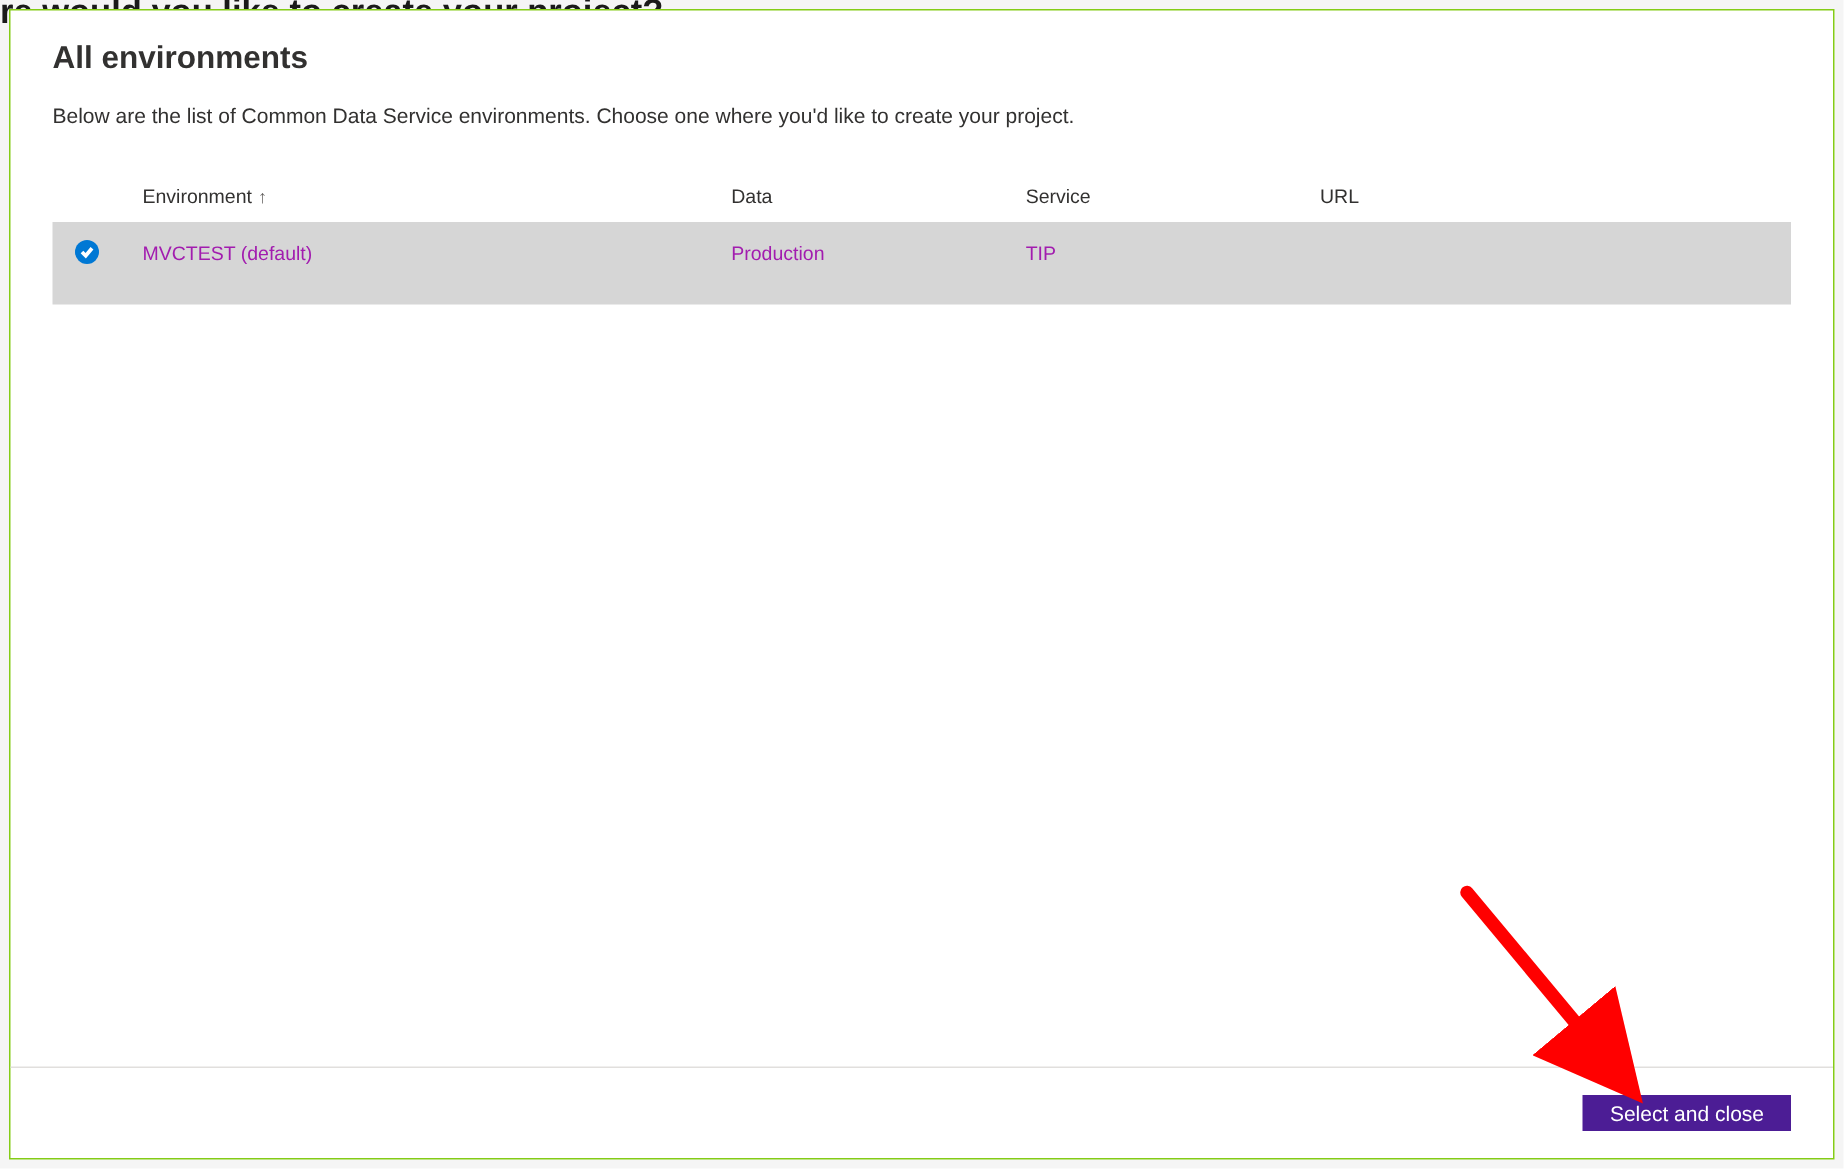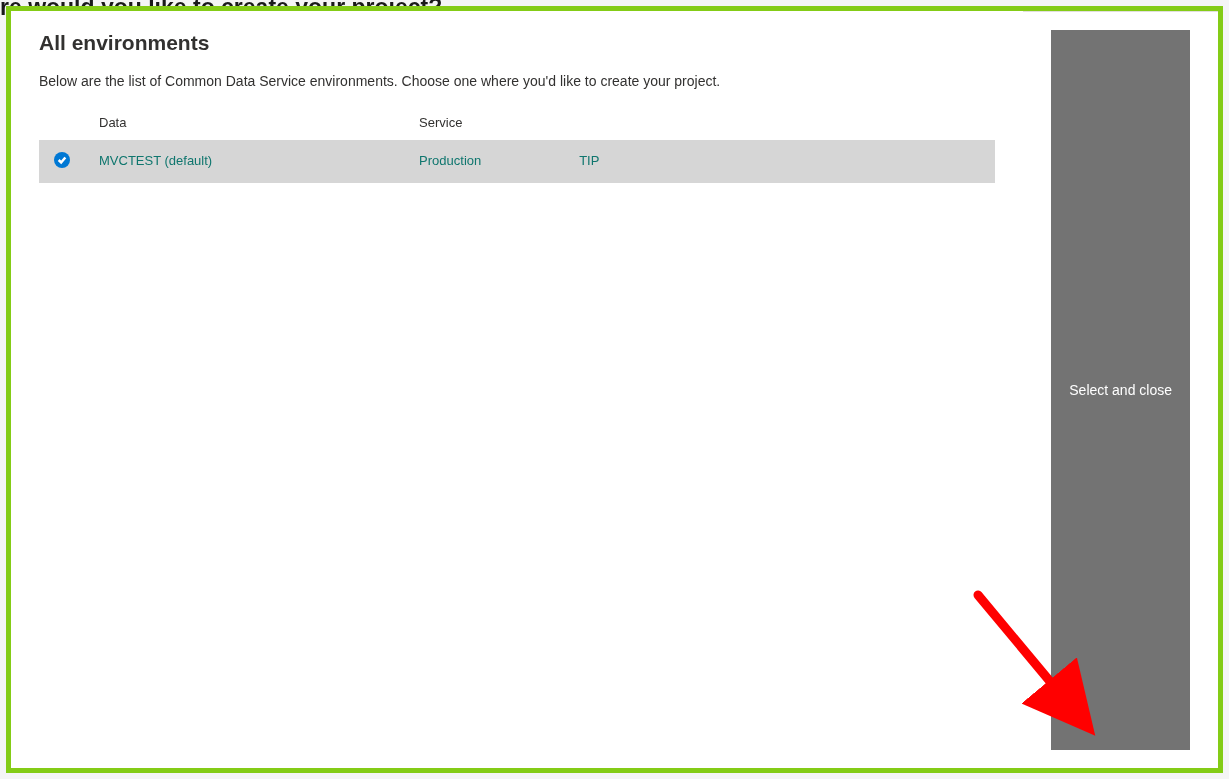--- a/index.html
+++ b/index.html
@@ -25,39 +25,39 @@
       white-space: nowrap;
       z-index: 0;
     }
     .dialog {
       position: absolute;
       top: 6px;
       left: 6px;
       right: 6px;
       bottom: 6px;
       background: #ffffff;
-      border: 5px solid #84cc16;
+      border: 1px solid #84cc16;
       display: flex;
-      flex-direction: row;
+      flex-direction: column;
     }
     .dialog-body {
       flex: 1;
       padding: 20px 28px;
       overflow: auto;
     }
     .dialog-title {
       font-size: 21px;
       font-weight: 600;
       color: #323130;
       margin-bottom: 18px;
     }
     .dialog-desc {
       font-size: 14px;
       color: #323130;
-      margin-bottom: 16px;
+      margin-bottom: 28px;
     }
     .table {
       width: 100%;
     }
     .table-header {
       display: grid;
       grid-template-columns: 50px 1fr 0.5fr 0.5fr 0.8fr;
       align-items: center;
       padding: 10px 0 10px 10px;
       font-size: 13px;
@@ -70,23 +70,23 @@
     }
     .sort-arrow {
       font-size: 12px;
       color: #605e5c;
     }
     .table-row {
       display: grid;
       grid-template-columns: 50px 1fr 0.5fr 0.5fr 0.8fr;
       align-items: center;
       background: #d6d6d6;
-      padding: 12px 0 15px 10px;
+      padding: 12px 0 27px 10px;
       font-size: 13px;
-      color: #0f766e;
+      color: #a21caf;
     }
     .row-check {
       width: 16px;
       height: 16px;
       border-radius: 50%;
       background: #0078d4;
       display: flex;
       align-items: center;
       justify-content: center;
       margin-left: 5px;
@@ -98,24 +98,24 @@
       stroke: #fff;
       stroke-width: 3;
     }
     .dialog-footer {
       border-top: 1px solid #e1dfdd;
       padding: 18px 28px;
       display: flex;
       justify-content: flex-end;
     }
     .primary-btn {
-      background: #737373;
+      background: #4c1d95;
       color: #ffffff;
       border: none;
-      padding: 14px 18px;
+      padding: 4px 18px;
       font-size: 14px;
       font-family: inherit;
       cursor: pointer;
     }
     .annotation-arrow {
       position: absolute;
       top: 580px;
       left: 960px;
       pointer-events: none;
       z-index: 10;
@@ -128,24 +128,31 @@
 
 <div class="dialog">
   <div class="dialog-body">
     <h1 class="dialog-title">All environments</h1>
     <p class="dialog-desc">Below are the list of Common Data Service environments. Choose one where you'd like to create your project.</p>
 
     <div class="table">
       <div class="table-header">
         <div></div>
         <div class="th">
+          <span>Environment</span>
+          <span class="sort-arrow">↑</span>
+        </div>
+        <div class="th">
           <span>Data</span>
         </div>
         <div class="th">
           <span>Service</span>
+        </div>
+        <div class="th">
+          <span>URL</span>
         </div>
       </div>
 
       <div class="table-row">
         <div>
           <div class="row-check">
             <svg viewBox="0 0 12 12">
                 <path d="M2 6l3 3 5-6"></path>
               </svg>
           </div>

